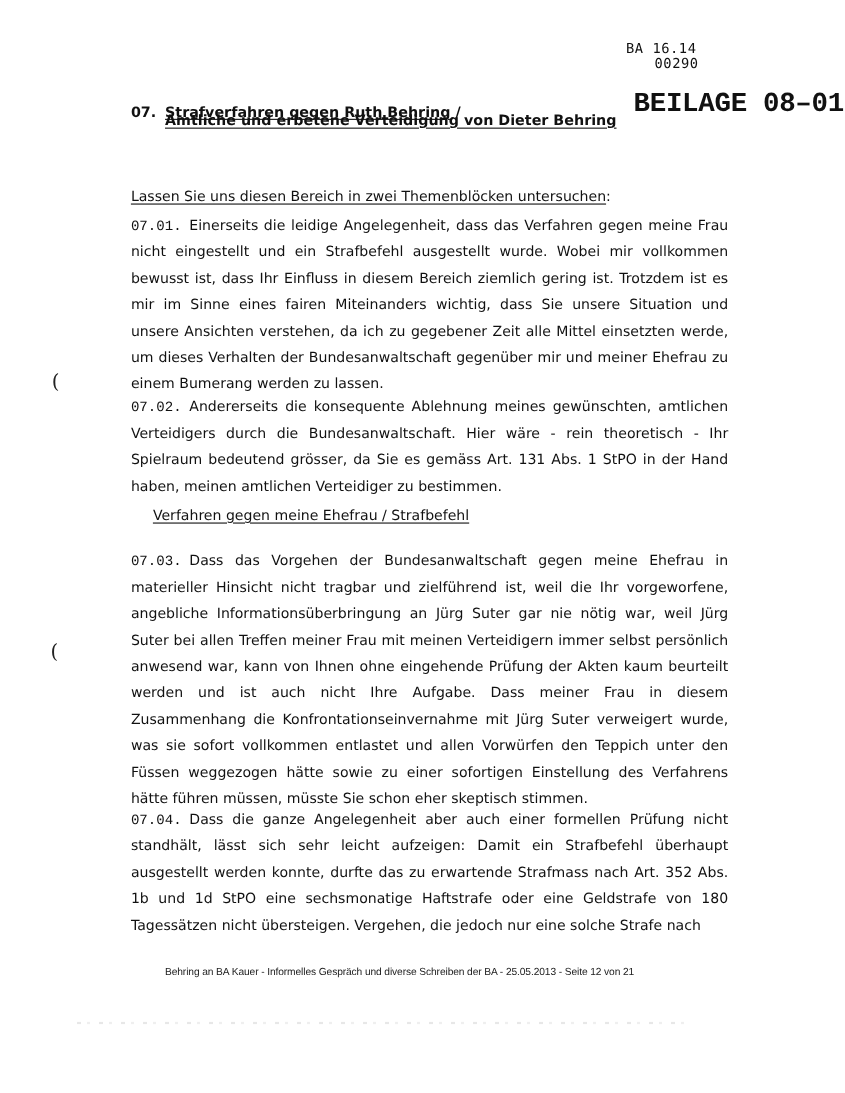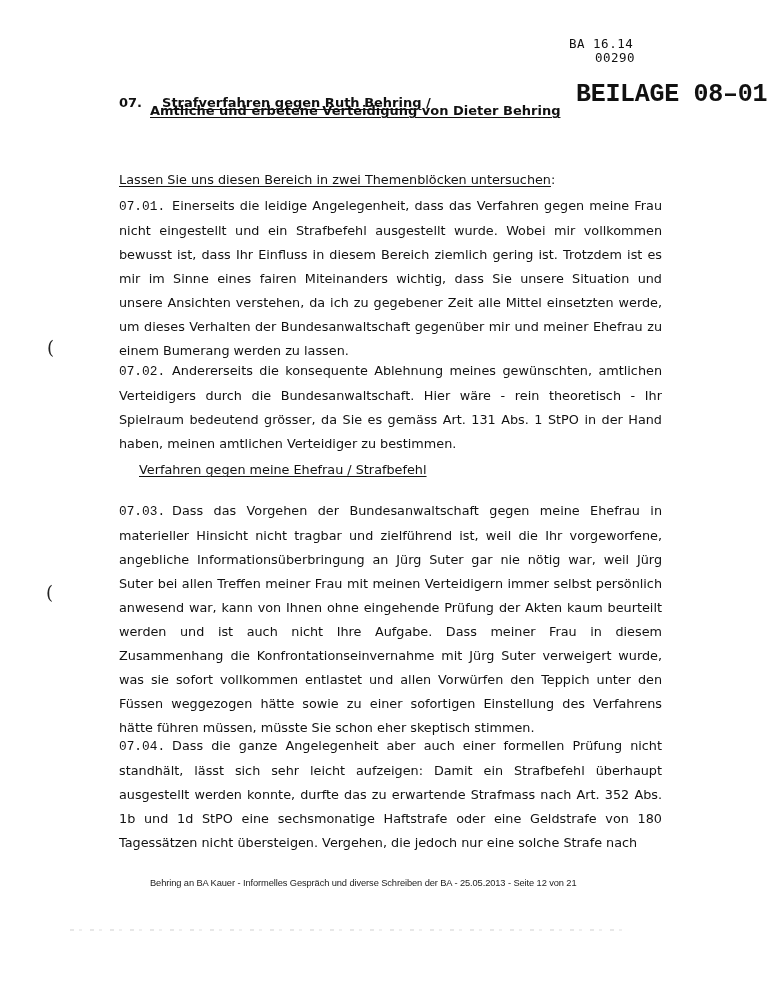--- a/index.html
+++ b/index.html
@@ -4,21 +4,21 @@
 <style>
   html, body { margin: 0; padding: 0; background: #ffffff; }
   body { width: 768px; height: 994px; position: relative; overflow: hidden; font-family: "DejaVu Sans", sans-serif; color: #111; }
   .stamp { position: absolute; font-family: "DejaVu Sans Mono", monospace; font-weight: normal; font-size: 12.5px; line-height: 14px; color: #111; letter-spacing: 0.5px; }
   .stamp1 { left: 569px; top: 37px; }
   .stamp2 { left: 595px; top: 51px; text-align: center; }
   .beilage { position: absolute; left: 576px; top: 80px; font-family: Liberation Mono, monospace; font-size: 25px; font-weight: bold; color: #111; letter-spacing: -0.3px; }
   .heading { position: absolute; left: 119px; font-family: "DejaVu Sans", sans-serif; font-weight: bold; font-size: 13px; color: #111; }
   .h1 { top: 95px; }
   .h2 { top: 103px; left: 150px; }
-  .h1 .num { margin-right: 20px; }
+  .h1 .num { margin-right: 8px; }
   .u { text-decoration: underline; text-decoration-thickness: 1px; text-underline-offset: 2px; }
   .intro { position: absolute; left: 119px; top: 157px; font-size: 12.8px; margin-top: 15px; }
   .para { position: absolute; left: 119px; width: 543px; font-size: 12.8px; line-height: 24px; text-align: justify; }
   .para .pnum { margin-right: 7px; font-family: Liberation Mono, monospace; }
   .p1 { top: 194px; }
   .p2 { top: 359px; }
   .sub { position: absolute; left: 119px; top: 462px; font-size: 12.8px; margin-left: 20px; }
   .p3 { top: 499px; }
   .p4 { top: 734px; }
   .footer { position: absolute; left: 150px; top: 878px; font-family: "Liberation Sans", sans-serif; font-size: 9.3px; color: #222; letter-spacing: -0.1px; }

